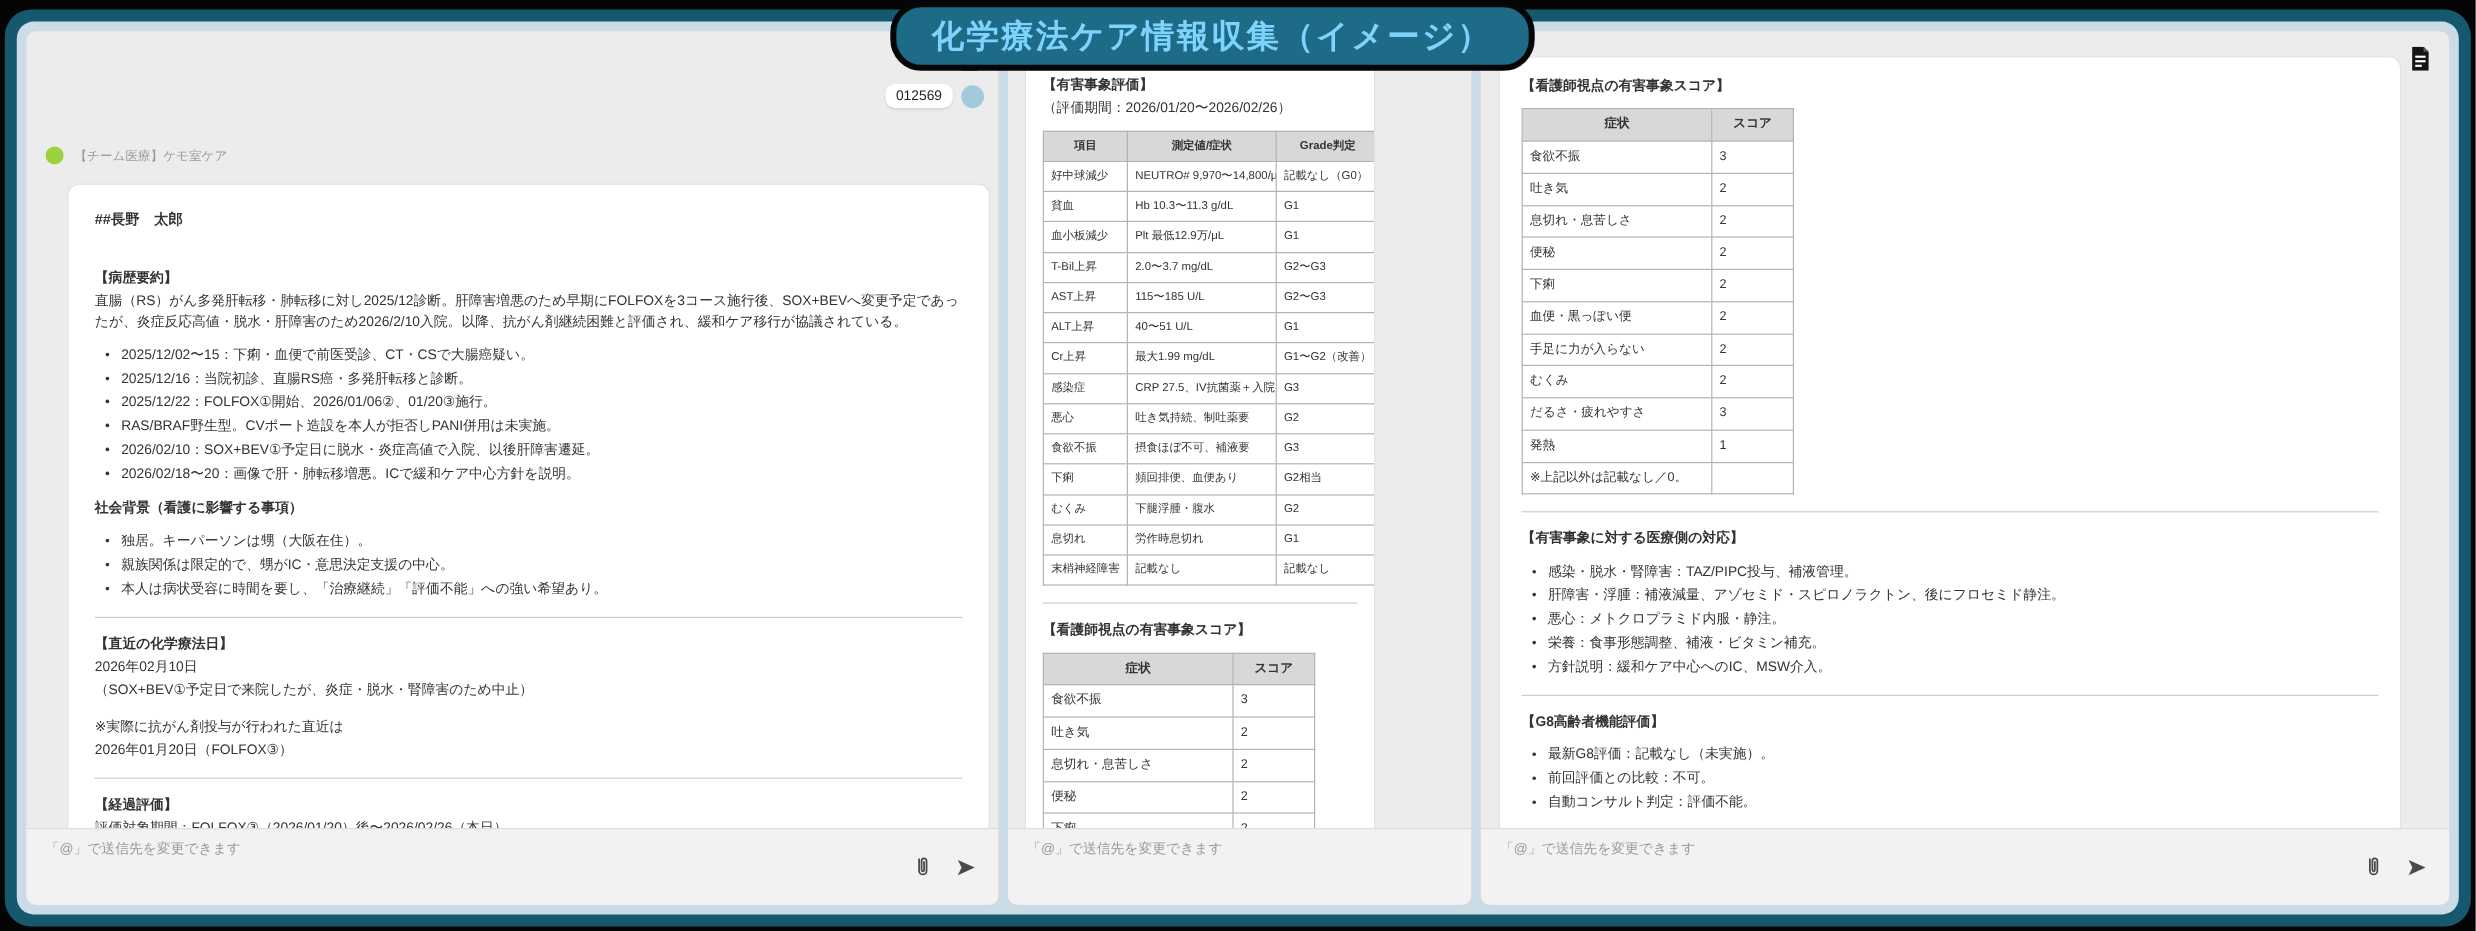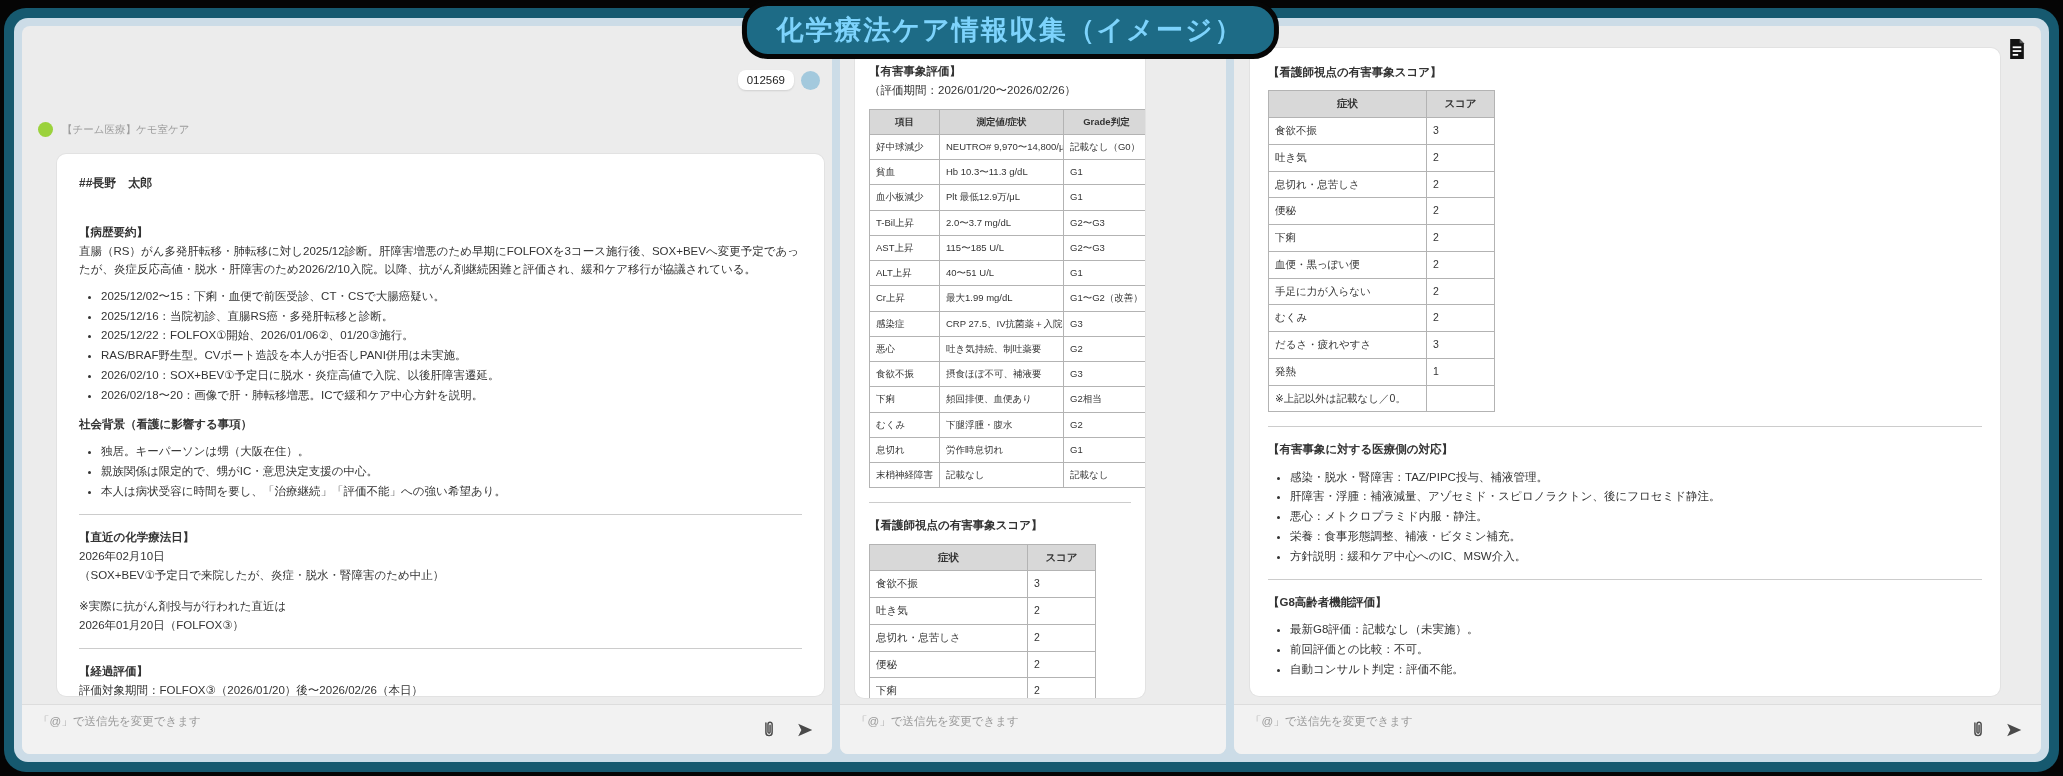--- a/index.html
+++ b/index.html
@@ -74,21 +74,21 @@
   .ae-table { font-size:9.5px; }
   .ae-table td { white-space:nowrap; padding:5px 4px; }
   .score-table { font-size:10.5px; }
   .score-table td:last-child, .score-table th:last-child { width:68px; }
   .score-table td:first-child { width:158px; }
   .ae-table td:nth-child(1){ width:66px; }
   .ae-table td:nth-child(2){ max-width:124px; overflow:hidden; }
   .ae-table td:nth-child(3){ width:64px;margin-left:40px; }
 
   .composer {
-    position:absolute; left:0; right:0; bottom:0; height:50px;
+    position:absolute; left:0; right:0; bottom:0; height:64px;
     background:#f2f2f2; border-top:1px solid #ddd;
     display:flex; align-items:center; padding:0 16px; gap:16px;
   }
   .composer .placeholder { flex:1; font-size:11.5px; color:#9a9a9a; align-self:flex-start; margin-top:9px; }
   .composer .icons { display:flex; align-items:center; gap:15px; }
   .icon-btn { width:22px; height:22px; display:flex; align-items:center; justify-content:center; cursor:pointer; }
 </style>
 </head>
 <body>
 

